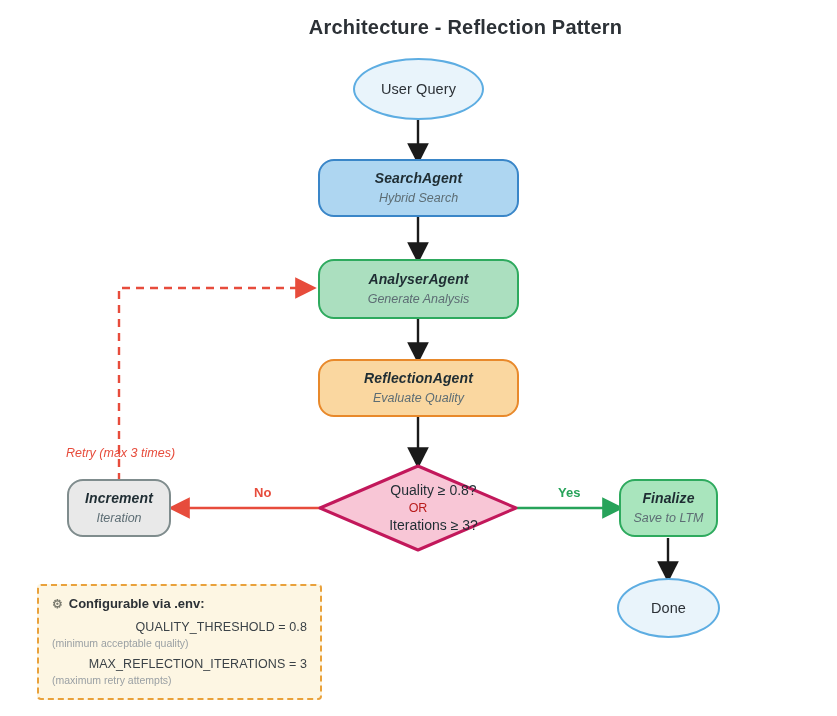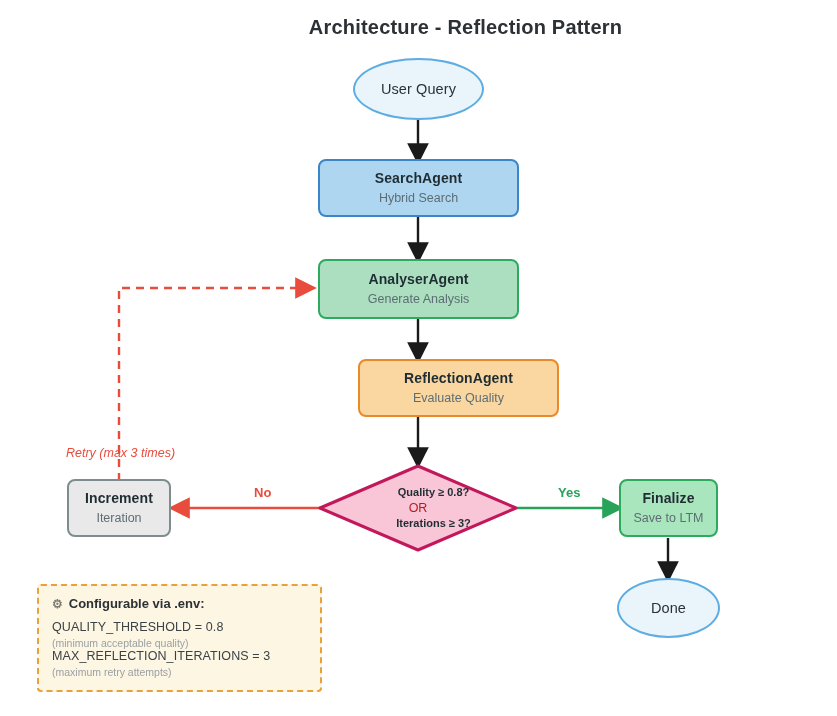--- a/index.html
+++ b/index.html
@@ -71,27 +71,28 @@
     border: 2px solid #5dade2;
   }
   .ellipse-node .n-title {
     font-weight: normal;
     font-size: 14.5px;
     color: #2c3136;
   }
 
   
   .box-node {
-    border-radius: 8px;
+    border-radius: 16px;
     border: 2px solid #888;
+    font-style: italic;
   }
   .box-blue   { background: #aed6f1; border-color: #3a86c8; }
   .box-green  { background: #abdfbf; border-color: #2aa css-ignore; }
   .box-green  { background: #abdfbf; border-color: #2eaa5e; }
-  .box-orange { background: #fad7a0; border-color: #e8892b; margin-left: 40px; }
+  .box-orange { background: #fad7a0; border-color: #e8892b; }
   .box-gray   { background: #e9e9e9; border-color: #7f8c8d; }
   .box-green2 { background: #a9e5bd; border-color: #2eaa5e; }
 
   
   #decision-node {
     position: absolute;
     display: flex;
     align-items: center;
     justify-content: center;
   }
@@ -100,22 +101,22 @@
     inset: 0;
   }
   #decision-node .dia-text {
     position: relative;
     text-align: center;
     line-height: 1.35;
     z-index: 2;
   }
   #decision-node .d-l1,
   #decision-node .d-l3 {
-    font-weight: bold;
-    font-size: 11px;
+    font-weight: normal;
+    font-size: 14px;
     color: #1f2d33;
     white-space: nowrap;
     margin-left: 31px;
   }
   #decision-node .d-l2 {
     font-size: 12.5px;
     color: #b91c1c;
   }
 
   
@@ -161,21 +162,22 @@
   }
   #config-note .gear {
     font-size: 12px;
     line-height: 1;
     color: #7b7b6f;
   }
   #config-note .cfg-var {
     font-size: 12.5px;
     color: #3b4247;
     letter-spacing: .1px;
-    margin-top: 0;
+    margin-top: 8px;
+    text-align: right;
   }
   #config-note .cfg-desc {
     font-size: 10.5px;
     color: #9aa0a4;
     margin-top: 3px;
   }
   #config-note .cfg-desc.last { margin-bottom: 0; }
 </style>
 </head>
 <body>

